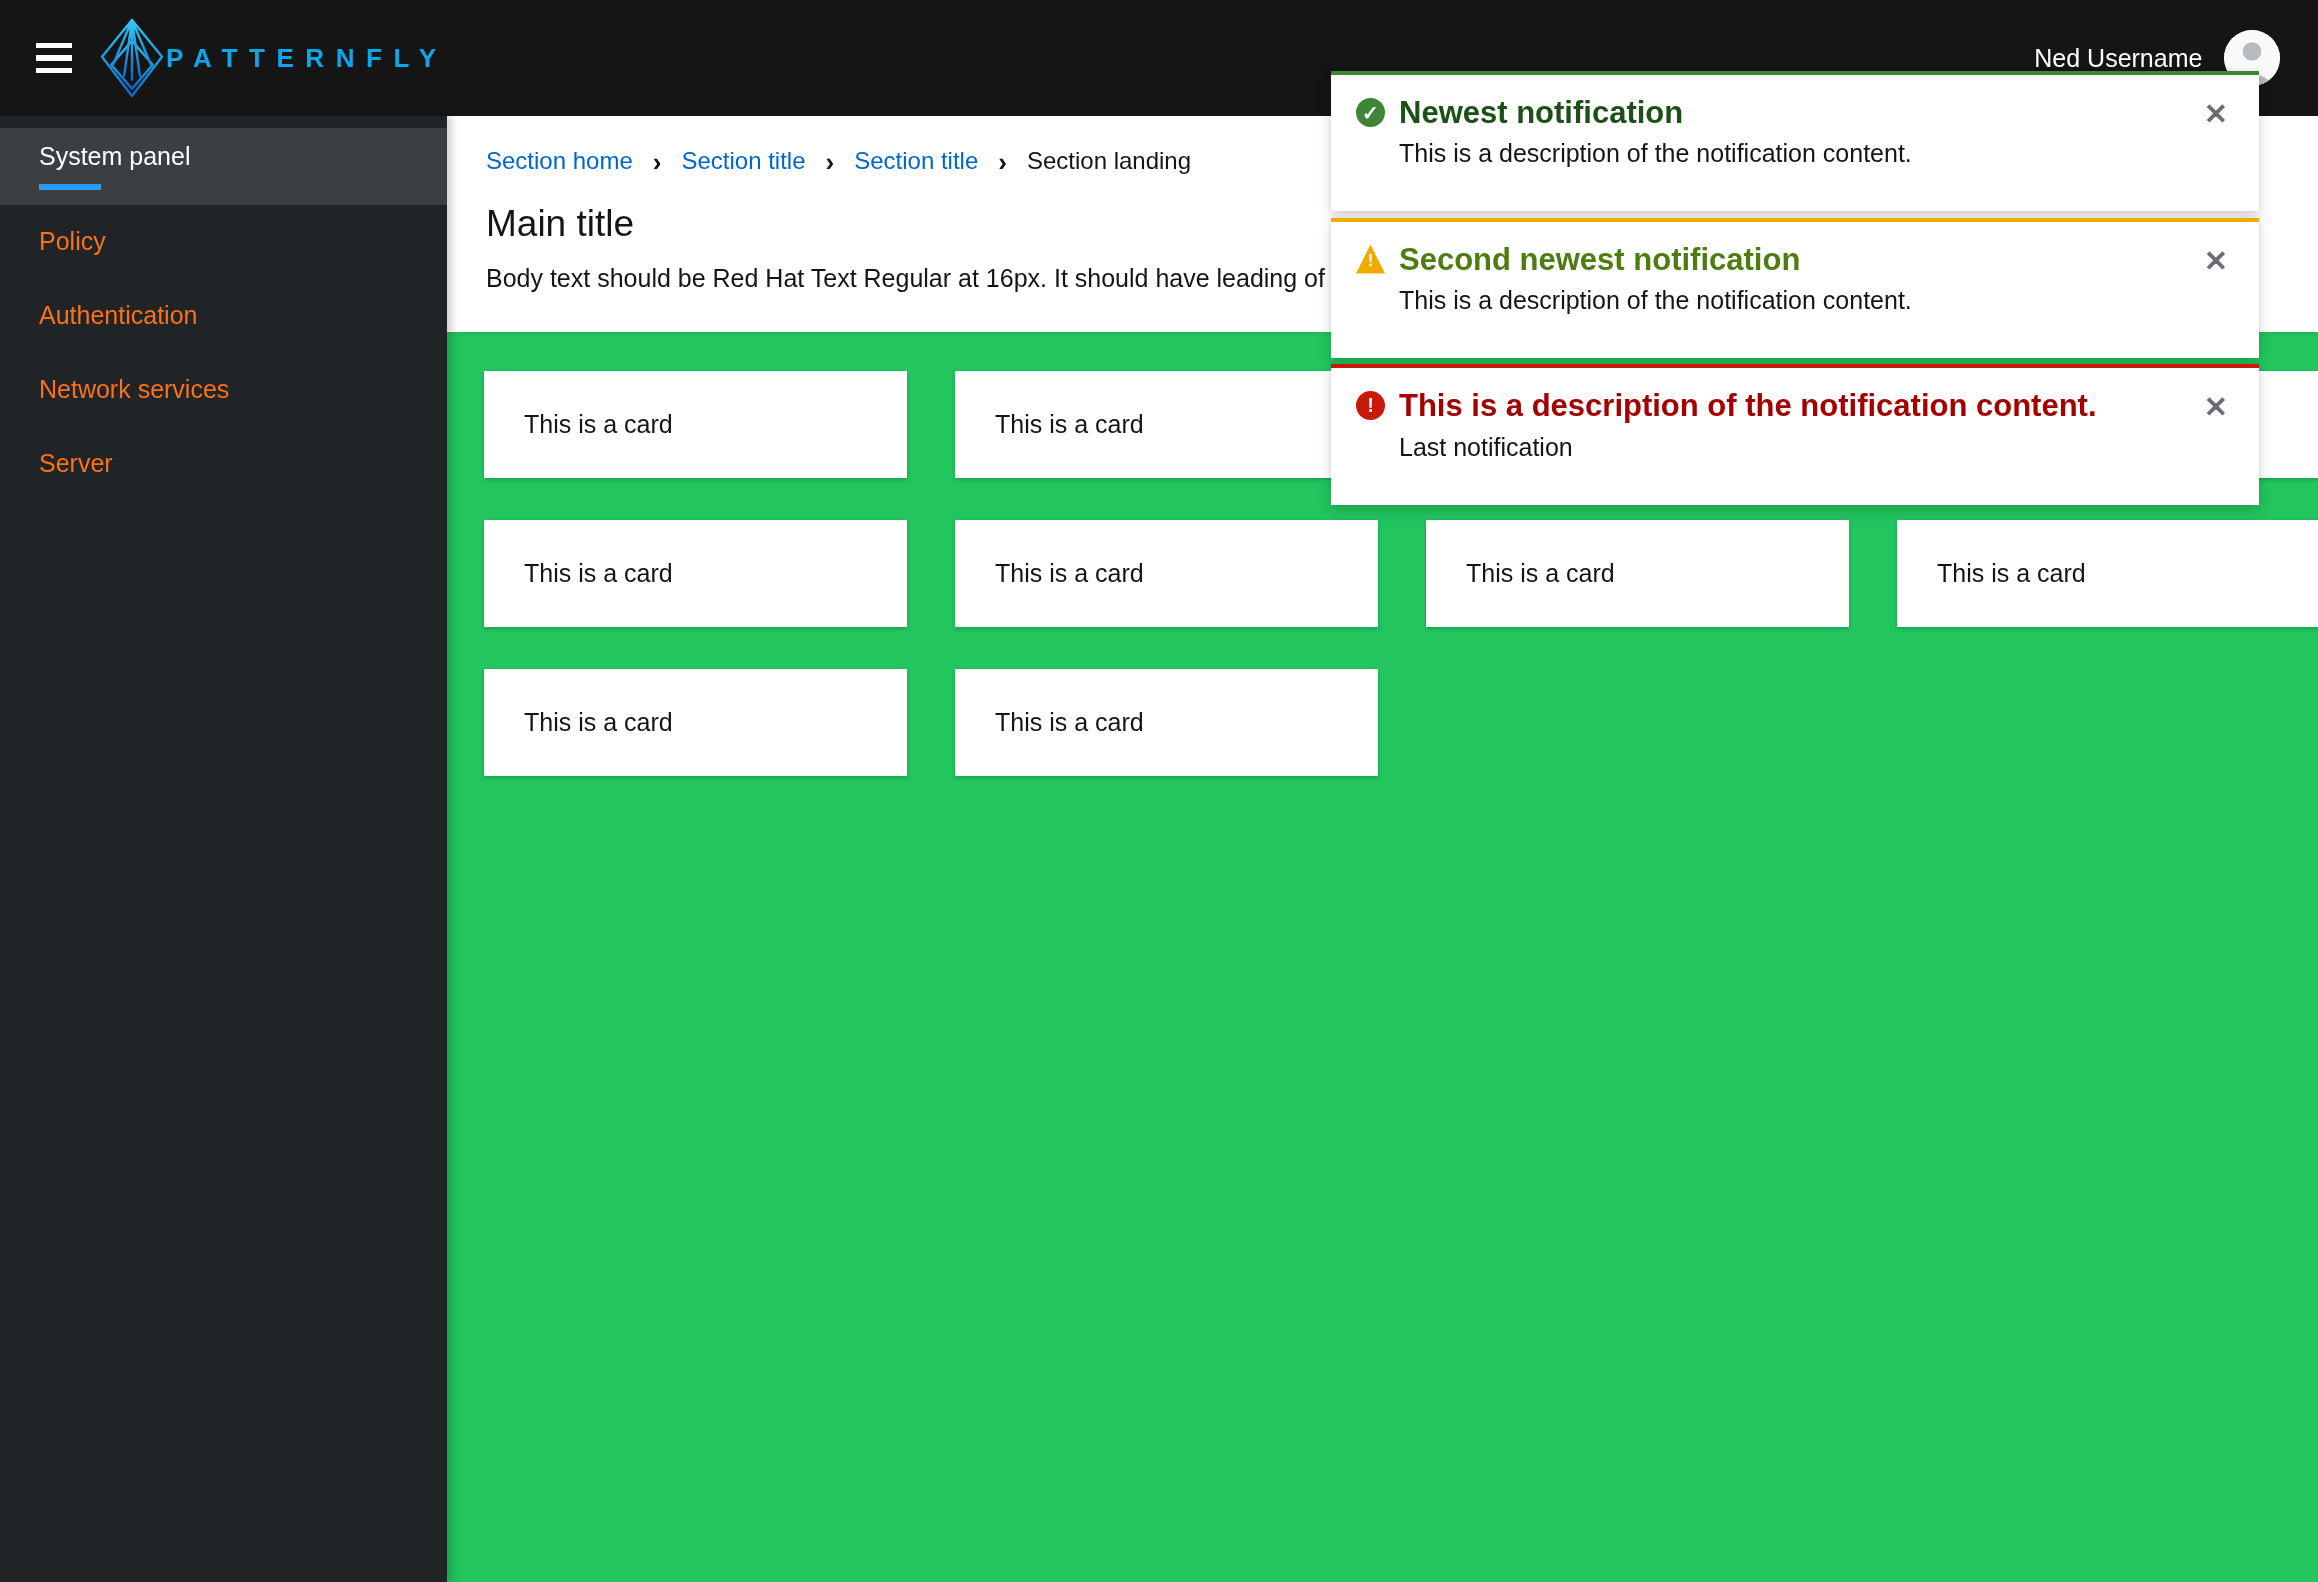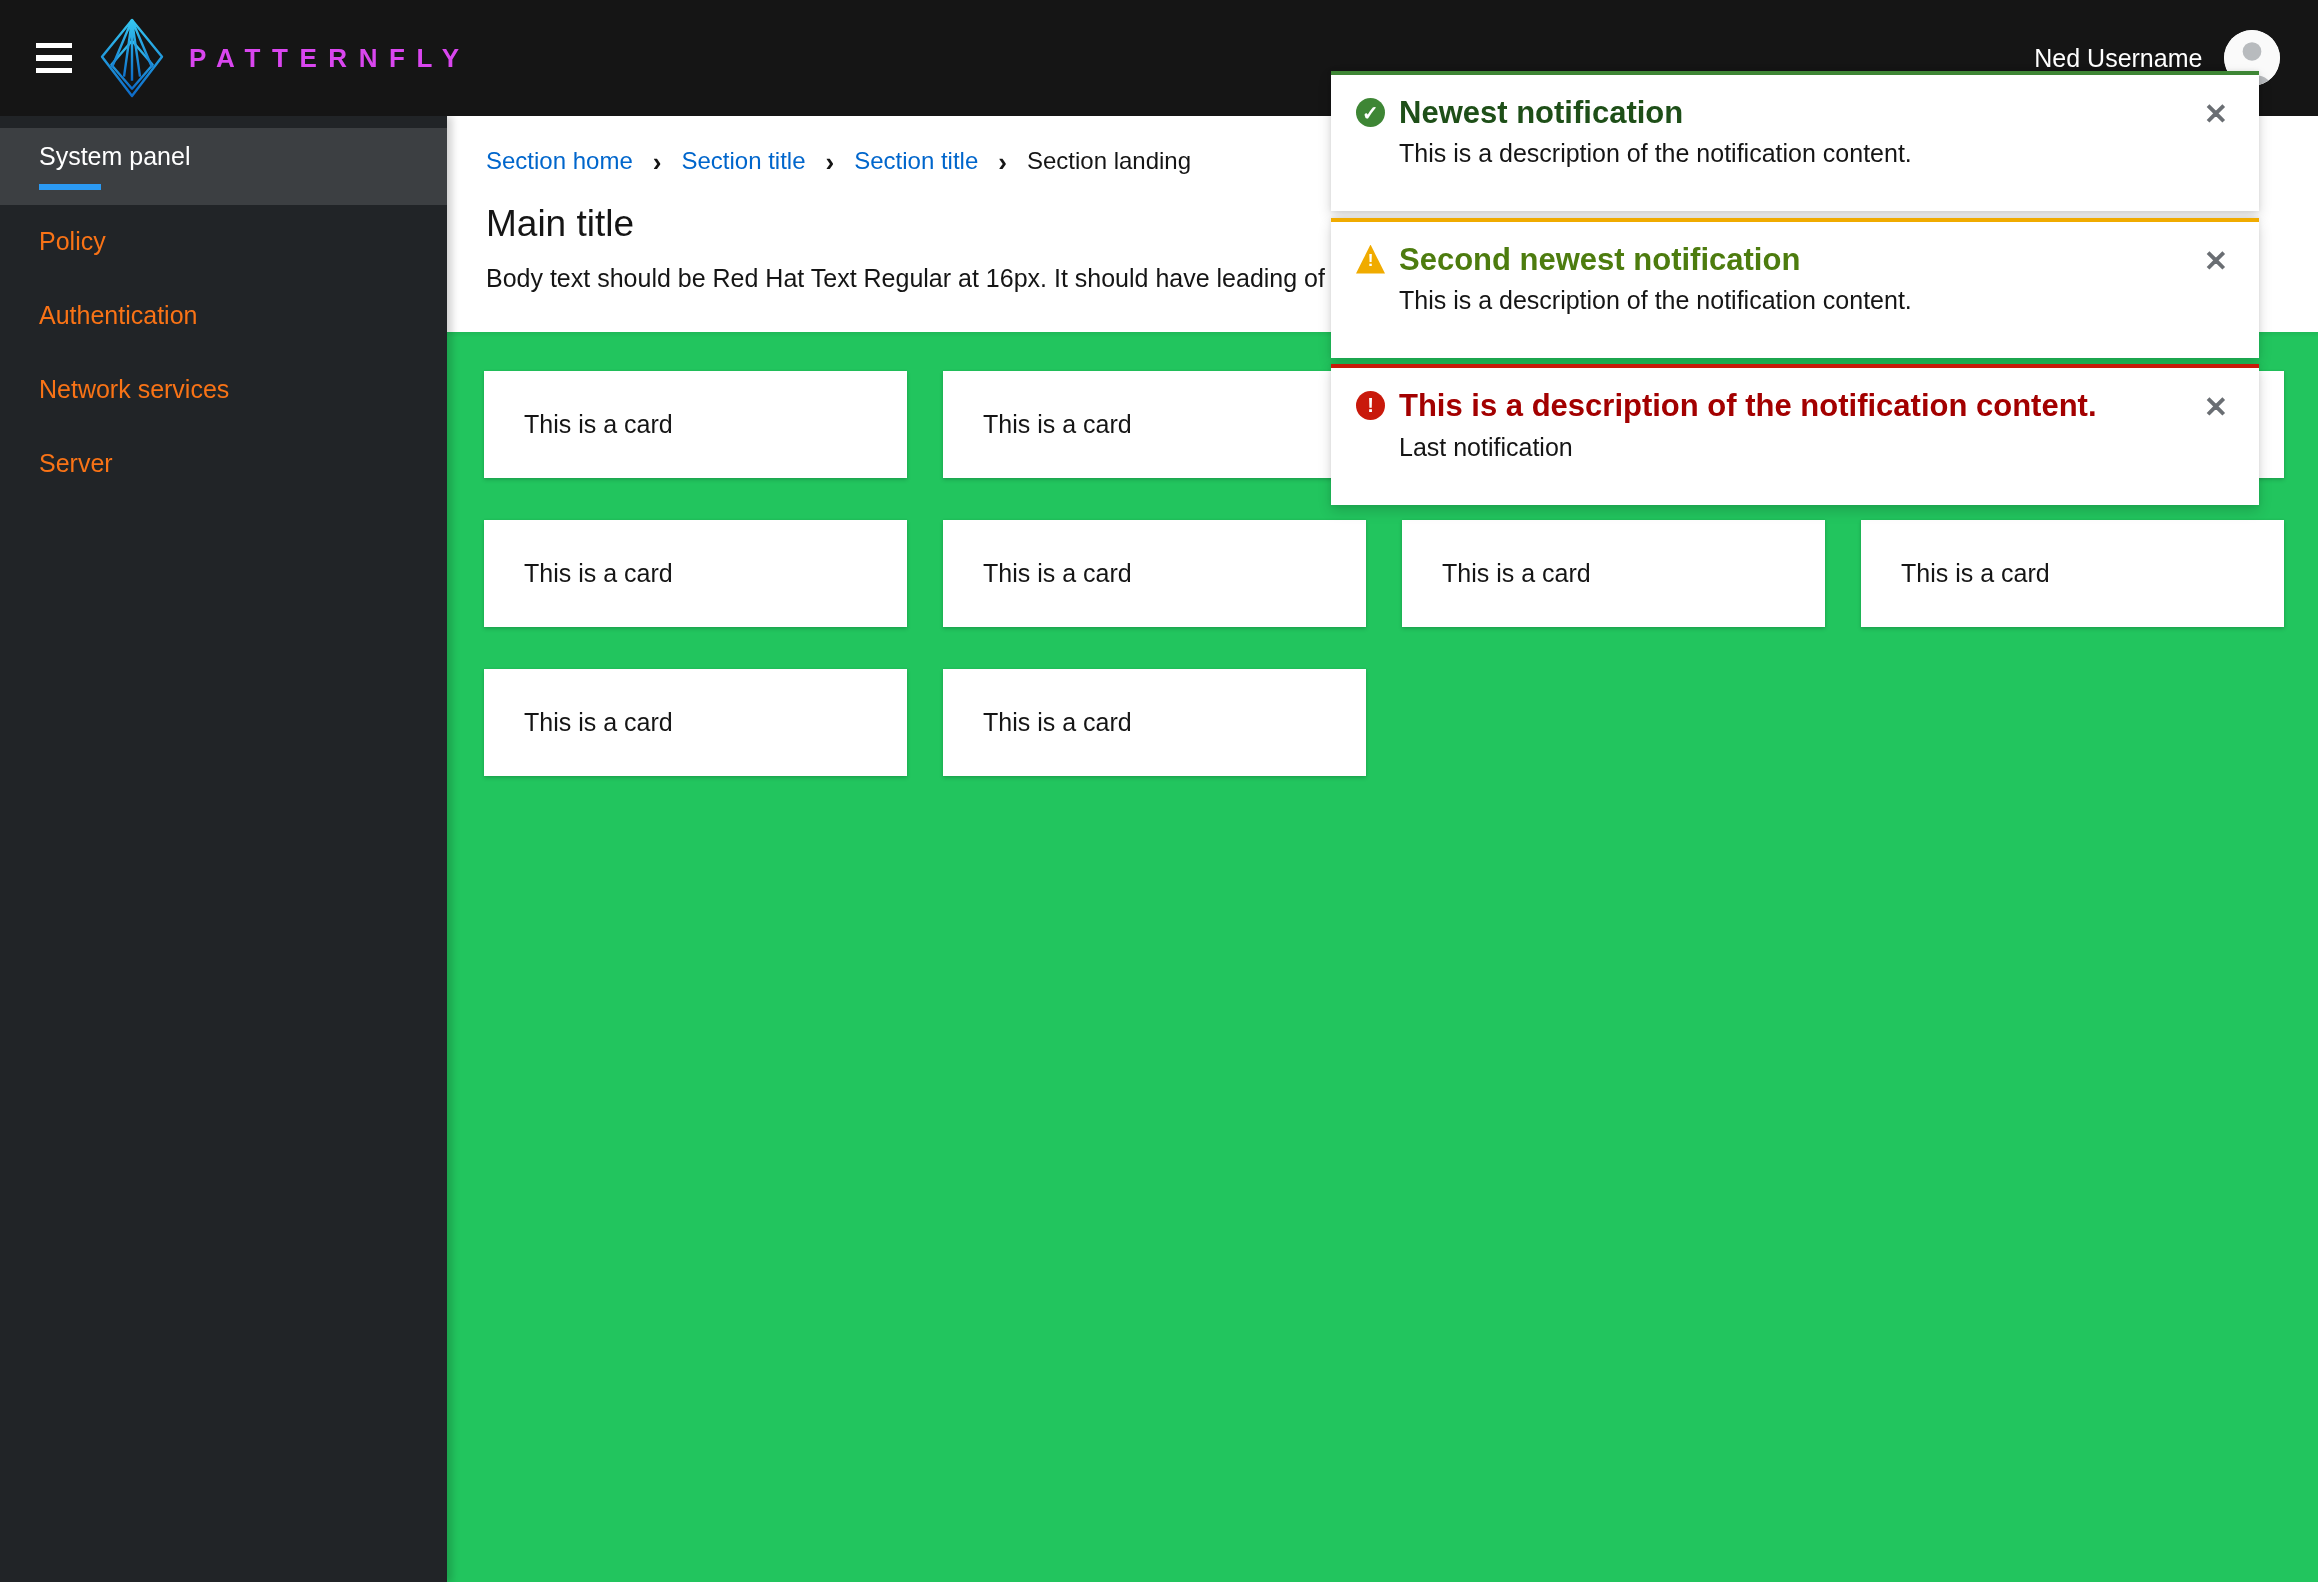--- a/index.html
+++ b/index.html
@@ -15,21 +15,21 @@
   
   .masthead {
     position:absolute; top:0; left:0; right:0; height:116px;
     background:#151515; display:flex; align-items:center; z-index:5;
   }
   .hamburger { margin-left:36px; width:36px; cursor:pointer; background:none; border:none; }
   .hamburger .bar { height:5.4px; background:#fff; margin:7px 0; }
   .brand { display:flex; align-items:center; margin-left:26px; }
   .brand svg { width:68px; height:80px; }
   .brand-text {
-    color:#d946ef; font-size:26px; font-weight:700; letter-spacing:11.6px; margin-left:23px;
+    color:#0ea5e9; font-size:26px; font-weight:700; letter-spacing:11.6px; 
   }
   .masthead-spacer { flex:1; }
   .username { color:#fff; font-size:25px; font-weight:400; margin-right:21.6px; }
   .avatar {
     width:56px; height:56px; border-radius:50%; background:#fafafa;
     margin-right:39px; overflow:hidden; display:flex; align-items:flex-end; justify-content:center;
     border:none; cursor:pointer;
   }
 
   
@@ -55,21 +55,21 @@
     box-shadow:0 2.3px 3.9px rgba(0,0,0,0.08); position:relative; z-index:1;
   }
   .breadcrumb { display:flex; align-items:center; gap:20px; font-size:24px; }
   .breadcrumb a { color:#0066cc; text-decoration:none; cursor:pointer; }
   .crumb-sep { color:#151515; font-size:26px; font-weight:700; line-height:1; padding-top:1.5px; }
   .crumb-current { color:#151515; }
   .page-title { font-size:37px; font-weight:500; color:#151515; margin-top:28px; }
   .page-body { font-size:25px; line-height:29px; color:#151515; margin-top:18.5px; white-space:nowrap; }
 
   .cards-section { padding:39px 37px; }
-  .cards-grid { display:grid; grid-template-columns:repeat(4, 423px); gap:42px 36px; }
+  .cards-grid { display:grid; grid-template-columns:repeat(4, 423px); gap:42px 48px; }
   .card {
     background:#fff; height:107px; display:flex; align-items:center;
     padding-left:40px; font-size:25px; color:#151515;
     box-shadow:0 1.5px 3.9px rgba(3,3,3,0.16), 0 0 2.3px rgba(3,3,3,0.08);
   }
 
   
   .notifications {
     position:absolute; top:71px; left:1331px; width:928px; z-index:10;
     display:flex; flex-direction:column; gap:6.2px;

